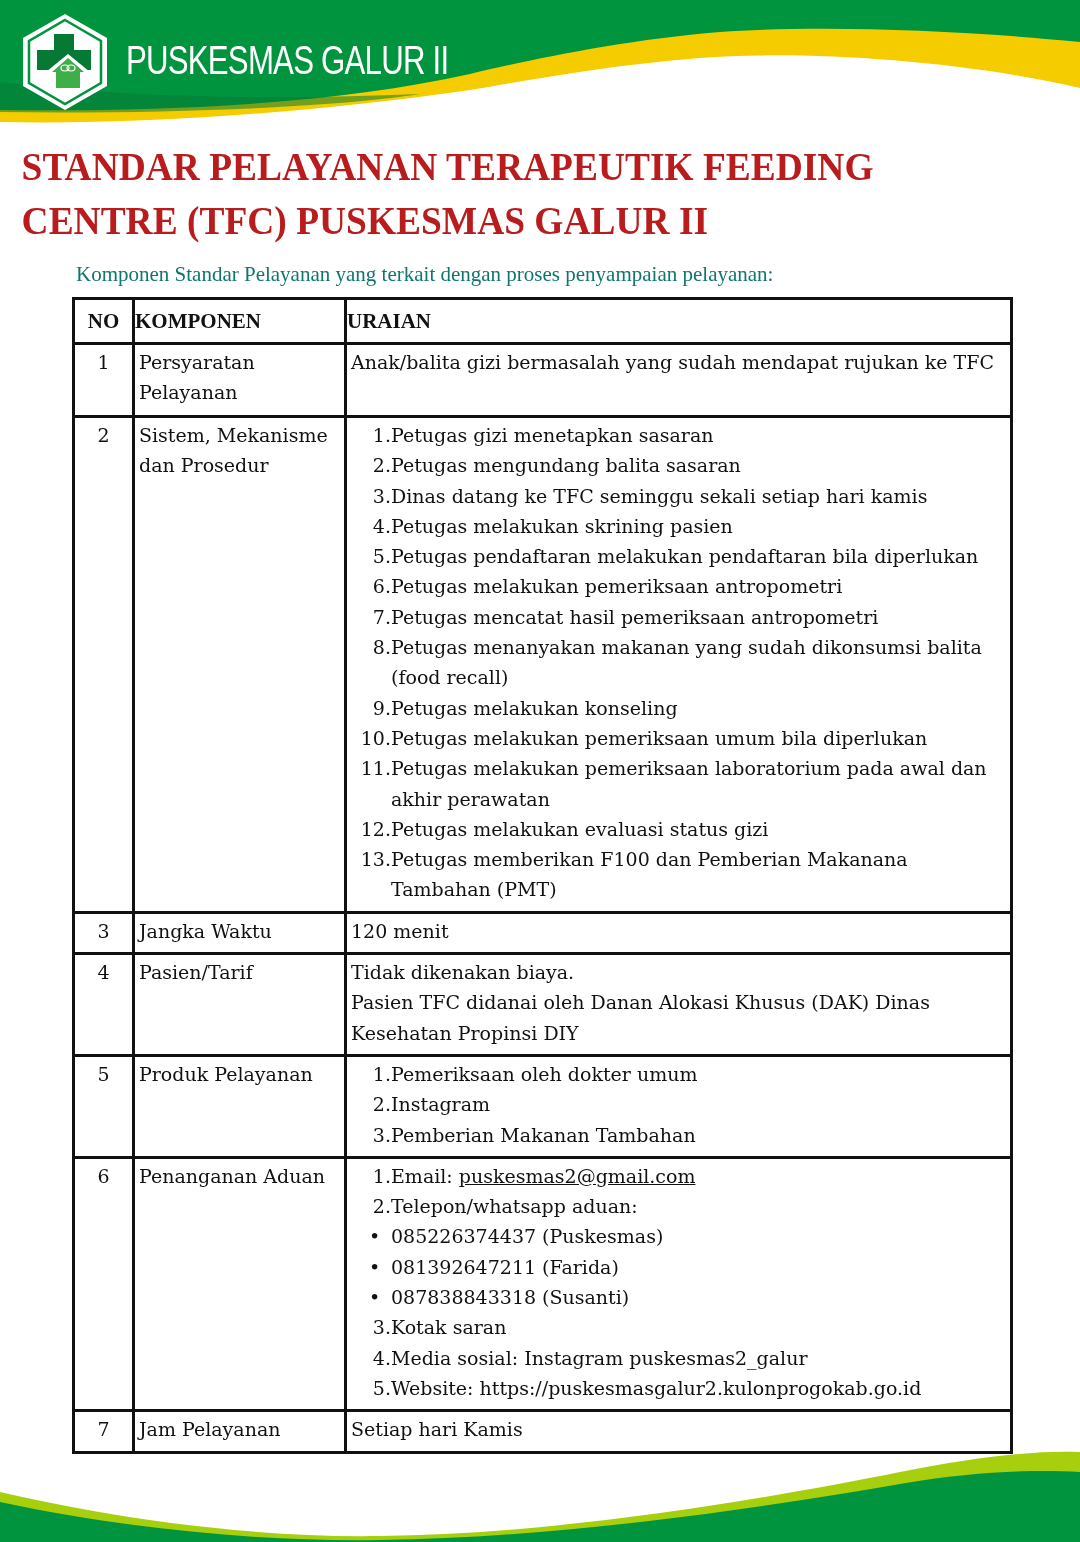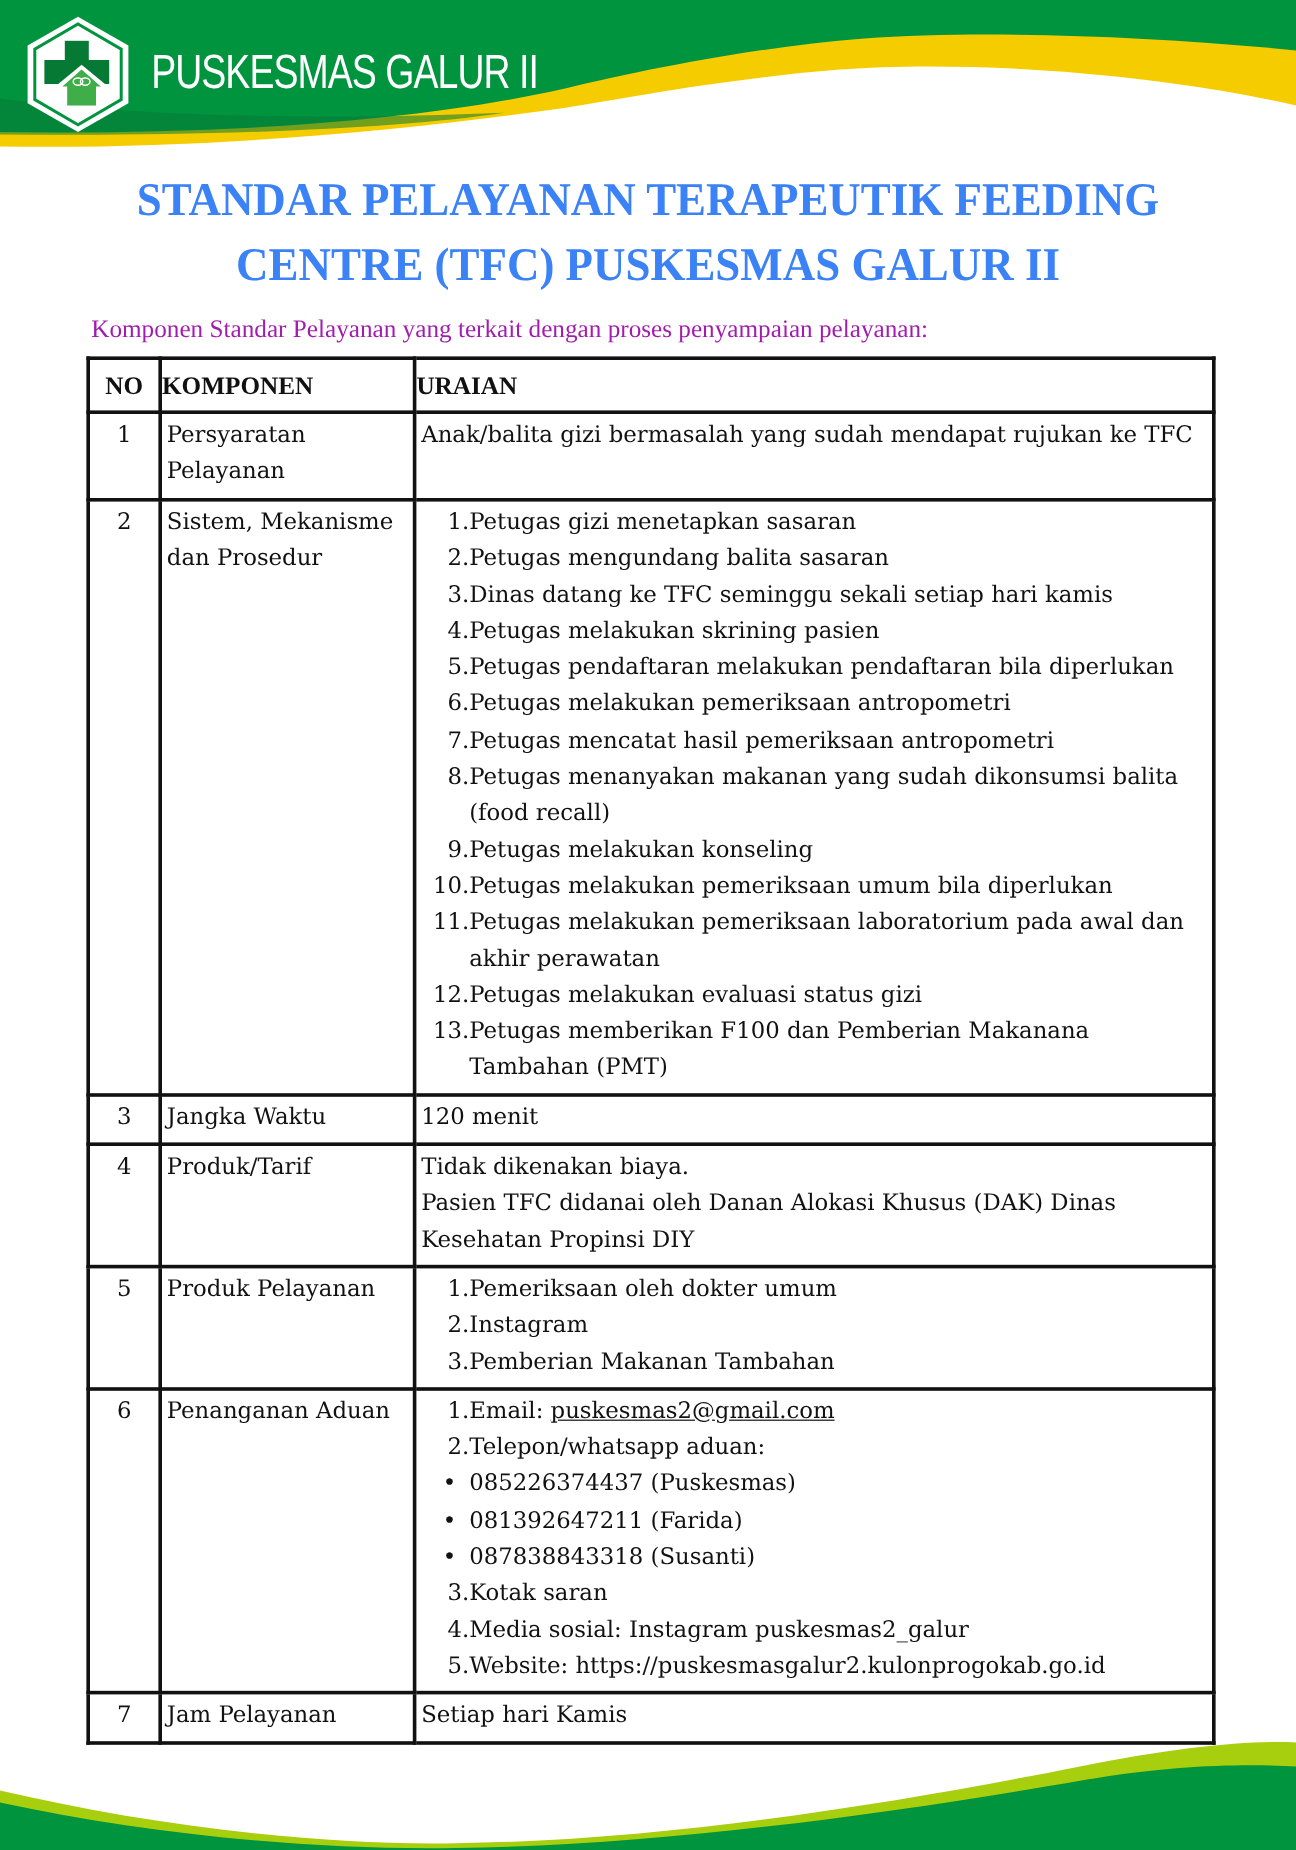--- a/index.html
+++ b/index.html
@@ -15,29 +15,29 @@
   .brand {
     position: absolute; left: 126px; top: 38px;
     font-family: "Liberation Sans", "DejaVu Sans", sans-serif;
     font-size: 40px; color: #ffffff; letter-spacing: -1px;
     transform: scaleX(0.78); transform-origin: left center;
     white-space: nowrap;
   }
   .footer { position: absolute; left: 0; top: 1440px; width: 1080px; height: 102px; }
   .title {
     position: absolute; left: 0; top: 140px; width: 1080px;
-    text-align: center;
+    text-align: left;
     font-family: "Liberation Serif", "DejaVu Serif", serif;
-    font-weight: bold; font-size: 39px; line-height: 54px; color: #3b82f6;
+    font-weight: bold; font-size: 39px; line-height: 54px; color: #b91c1c;
   }
   .title div { transform: scaleX(0.96); }
   .intro {
     position: absolute; left: 76px; top: 262px;
     font-family: "Liberation Serif", "DejaVu Serif", serif;
-    font-size: 21px; color: #a21caf;
+    font-size: 21px; color: #0f766e;
   }
   table.std {
     position: absolute; left: 72px; top: 297px;
     width: 941px; border-collapse: collapse;
     font-family: "DejaVu Serif", serif; font-size: 19px; line-height: 30.3px; padding-left: 25px;
   }
   table.std th, table.std td {
     border: 3px solid #111; vertical-align: top; padding: 0;
   }
   table.std th {
@@ -165,21 +165,21 @@
     </tr>
 
     <tr>
       <td class="c-no">3</td>
       <td class="c-komp">Jangka Waktu</td>
       <td class="c-ur">120 menit</td>
     </tr>
 
     <tr>
       <td class="c-no">4</td>
-      <td class="c-komp">Produk/Tarif</td>
+      <td class="c-komp">Pasien/Tarif</td>
       <td class="c-ur">
         <div>Tidak dikenakan biaya.</div>
         <div>Pasien TFC didanai oleh Danan Alokasi Khusus (DAK) Dinas Kesehatan Propinsi DIY</div>
       </td>
     </tr>
 
     <tr>
       <td class="c-no">5</td>
       <td class="c-komp">Produk Pelayanan</td>
       <td class="c-ur">

